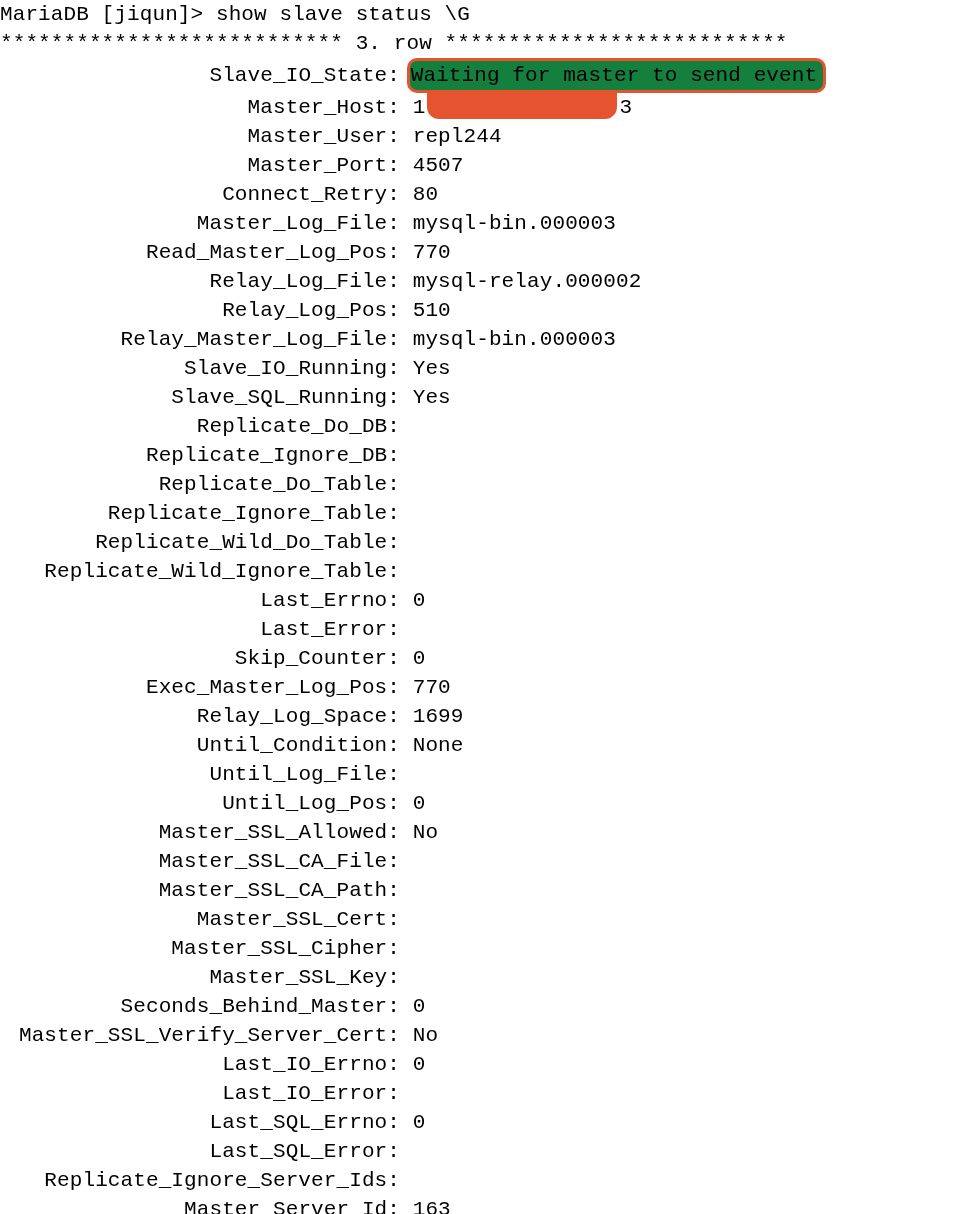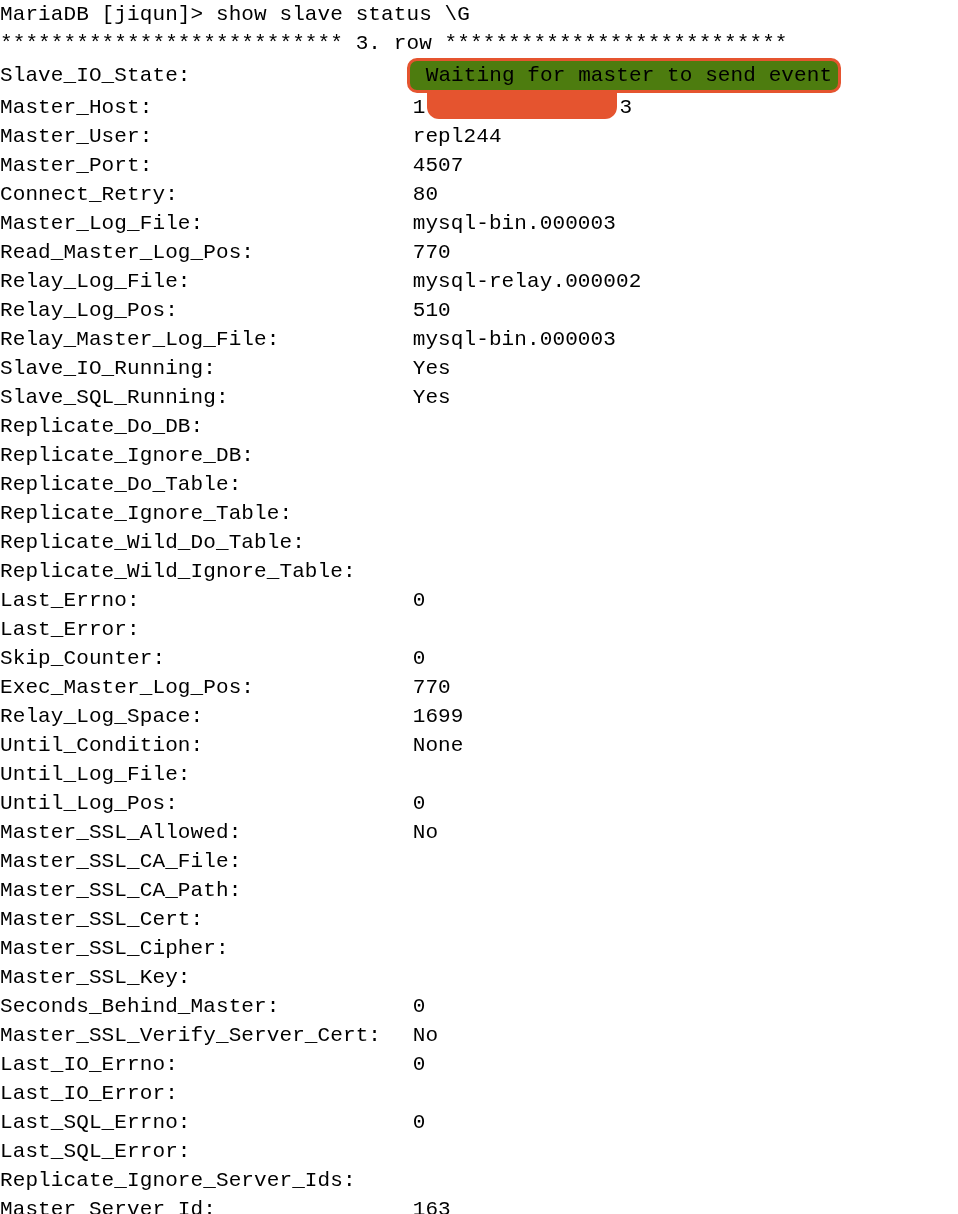--- a/index.html
+++ b/index.html
@@ -19,32 +19,32 @@
     color:#000;
     white-space:pre;
     letter-spacing:0.1px;
   }
   .row{
     white-space:pre;
   }
   .lbl{
     display:inline-block;
     width:400px;
-    text-align:left;
+    text-align:right;
   }
   .val{
     display:inline-block;
     text-align:left;
   }
   .hl{
     border:3px solid #e5542f;
     border-radius:10px;
-    padding:0 6px 0 16px;
+    padding:0 6px 0 1px;
     margin-left:-6px;
-    background:#4d7c0f;
+    background:#15803d;
     position:relative;
     z-index:2;
   }
   .redact{
     display:inline-block;
     background:#e5542f;
     border-radius:0 0 12px 12px;
     height:26px;
     vertical-align:-6px;
     margin:0 2px;

